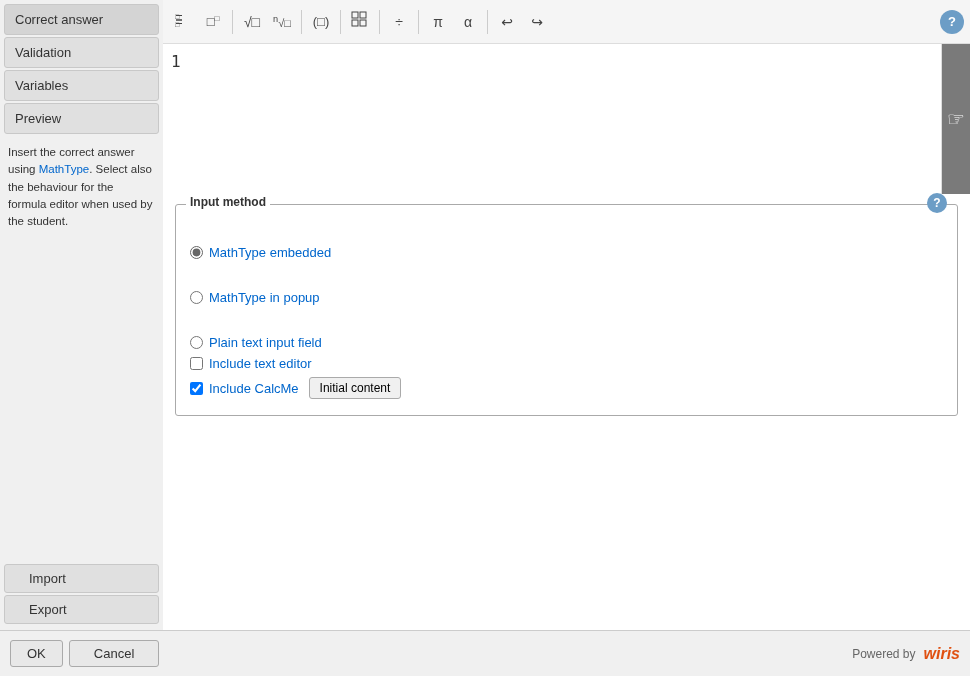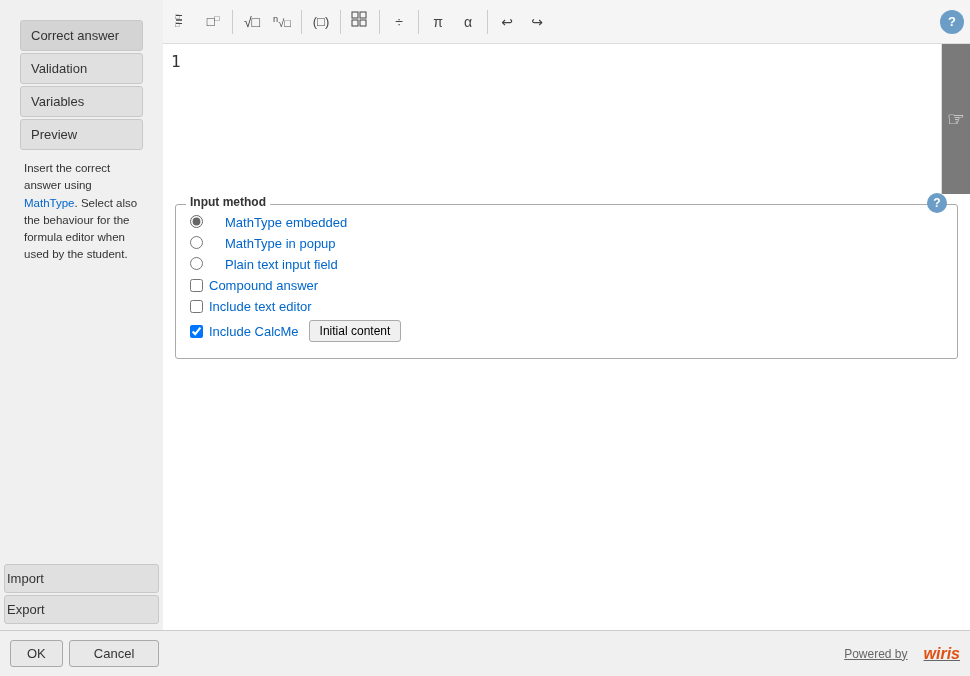--- a/index.html
+++ b/index.html
@@ -14,21 +14,21 @@
     }
 
     
     .sidebar {
       position: absolute;
       left: 0;
       top: 0;
       width: 163px;
       height: 630px;
       background: #f0f0f0;
-      padding: 20px;
+      padding: 4px;
     }
 
     .sidebar-item {
       display: block;
       width: 100%;
       padding: 7px 10px;
       margin-bottom: 2px;
       background: #e0e0e0;
       border: 1px solid #c8c8c8;
       border-radius: 3px;
@@ -60,21 +60,21 @@
       position: absolute;
       left: 0;
       bottom: 46px;
       width: 163px;
       padding: 4px;
     }
 
     .sidebar-bottom-item {
       display: block;
       width: 100%;
-      padding: 6px 2px;
+      padding: 6px 24px;
       margin-bottom: 2px;
       background: #e0e0e0;
       border: 1px solid #c8c8c8;
       border-radius: 3px;
       font-size: 13px;
       color: #333;
       text-align: left;
       cursor: pointer;
     }
 
@@ -198,24 +198,25 @@
       font-weight: bold;
       font-size: 12px;
       display: flex;
       align-items: center;
       justify-content: center;
       cursor: pointer;
     }
 
     .radio-option {
       display: flex;
-      align-items: flex-start;
+      align-items: center;
       margin-bottom: 6px;
-      gap: 22px;
-      cursor: pointer;
+      gap: 6px;
+      cursor: pointer;
+      margin-top: 30px;
     }
 
     .radio-option input[type="radio"] {
       cursor: pointer;
       accent-color: #666;
     }
 
     .radio-label {
       color: #0066cc;
       font-size: 13px;
@@ -291,22 +292,21 @@
       font-size: 13px;
       color: #333;
       cursor: pointer;
     }
 
     .powered-by {
       font-size: 12px;
       color: #666;
       display: flex;
       align-items: center;
-      gap: 16px;
-      text-decoration: underline;
+      gap: 8px;
     }
 
     .wiris-logo {
       font-size: 16px;
       font-weight: bold;
       color: #e05010;
       font-style: italic;
     }
   </style>
 </head>
@@ -425,24 +425,20 @@
     <div class="radio-option">
       <input type="radio" name="input_method" id="mathtype_popup" style="">
       <label class="radio-label" for="mathtype_popup">MathType in popup</label>
     </div>
 
     <div class="radio-option">
       <input type="radio" name="input_method" id="plain_text" style="">
       <label class="radio-label" for="plain_text">Plain text input field</label>
     </div>
 
-    <div class="checkbox-option">
-      <input type="checkbox" id="compound_answer" style="">
-      <label class="checkbox-label" for="compound_answer">Compound answer</label>
-    </div>
 
     <div class="checkbox-option">
       <input type="checkbox" id="include_text_editor" style="">
       <label class="checkbox-label" for="include_text_editor">Include text editor</label>
     </div>
 
     <div class="checkbox-option">
       <input type="checkbox" id="include_calcme" checked="" style="">
       <label class="checkbox-label" for="include_calcme">Include CalcMe</label>
       <button class="initial-content-btn">Initial content</button>

